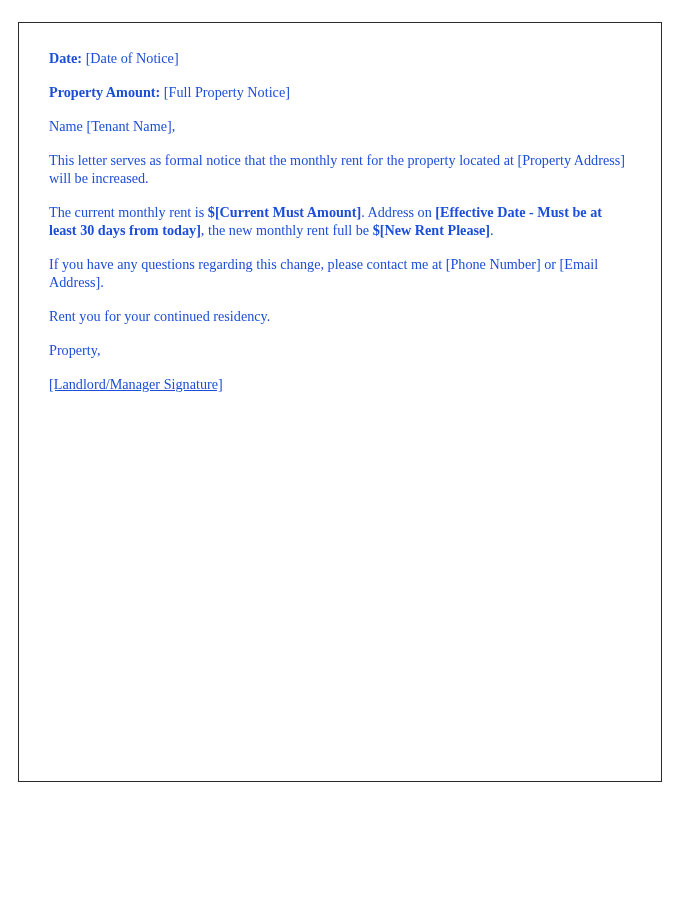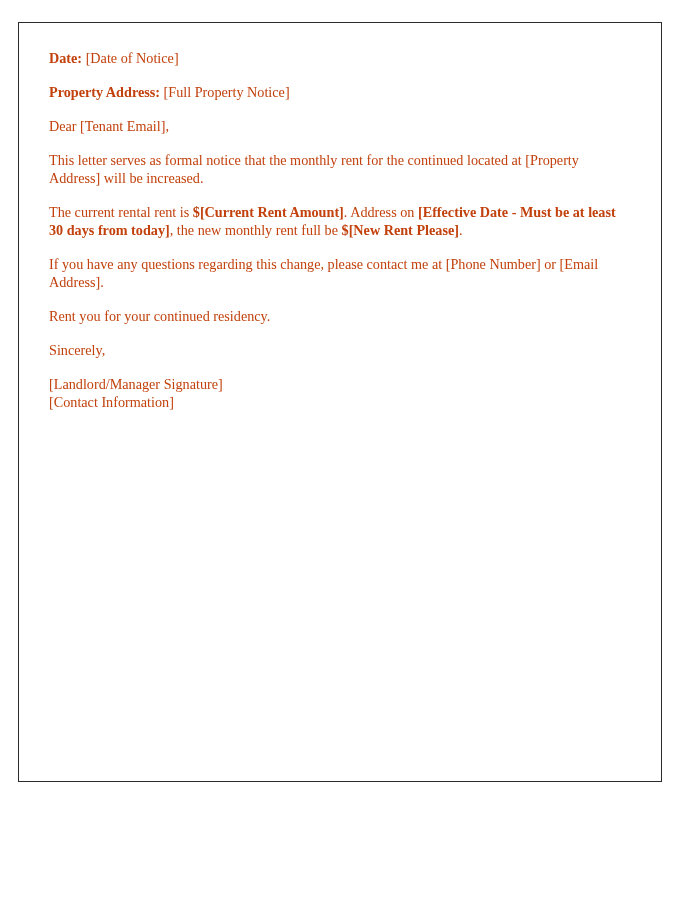--- a/index.html
+++ b/index.html
@@ -25,30 +25,31 @@
     box-sizing: border-box;
     border: 1px solid #2b2b2b;
     background: #ffffff;
     padding: 26px 30px 30px 30px;
     overflow: hidden;
   }
 
   .letter {
     font-size: 14.2px;
     line-height: 18px;
-    color: #c2410c;
+    color: #1d4ed8;
     text-align: left;
   }
 
   .block {
     margin: 0 0 16px 0;
   }
 
   .block:last-child {
     margin-bottom: 8px;
+    text-decoration: underline;
   }
 
   .line {
     display: block;
   }
 
   b, .b {
     font-weight: bold;
   }
 
@@ -60,35 +61,34 @@
 <body>
 
 <div class="page">
   <div class="letter">
 
     <div class="block">
       <span class="line"><b>Date:</b><span> [Date of Notice]</span></span>
     </div>
 
     <div class="block">
-      <span class="line"><b>Property Address:</b><span> [Full Property Notice]</span></span>
+      <span class="line"><b>Property Amount:</b><span> [Full Property Notice]</span></span>
     </div>
 
-    <div class="block">Dear [Tenant Email],</div>
+    <div class="block">Name [Tenant Name],</div>
 
-    <div class="block">This letter serves as formal notice that the monthly rent for the continued located at [Property Address] will be increased.</div>
+    <div class="block">This letter serves as formal notice that the monthly rent for the property located at [Property Address] will be increased.</div>
 
-    <div class="block"><span>The current rental rent is </span><b>$[Current Rent Amount]</b><span>. Address on </span><b>[Effective Date - Must be at least 30 days from today]</b><span>, the new monthly rent full be </span><b>$[New Rent Please]</b><span>.</span></div>
+    <div class="block"><span>The current monthly rent is </span><b>$[Current Must Amount]</b><span>. Address on </span><b>[Effective Date - Must be at least 30 days from today]</b><span>, the new monthly rent full be </span><b>$[New Rent Please]</b><span>.</span></div>
 
 
     <div class="block">If you have any questions regarding this change, please contact me at [Phone Number] or [Email Address].</div>
 
     <div class="block">Rent you for your continued residency.</div>
 
-    <div class="block">Sincerely,</div>
+    <div class="block">Property,</div>
 
     <div class="block sig-block">
       <span class="line">[Landlord/Manager Signature]</span>
-      <span class="line">[Contact Information]</span>
     </div>
 
   </div>
 </div>
 
 </body></html>

